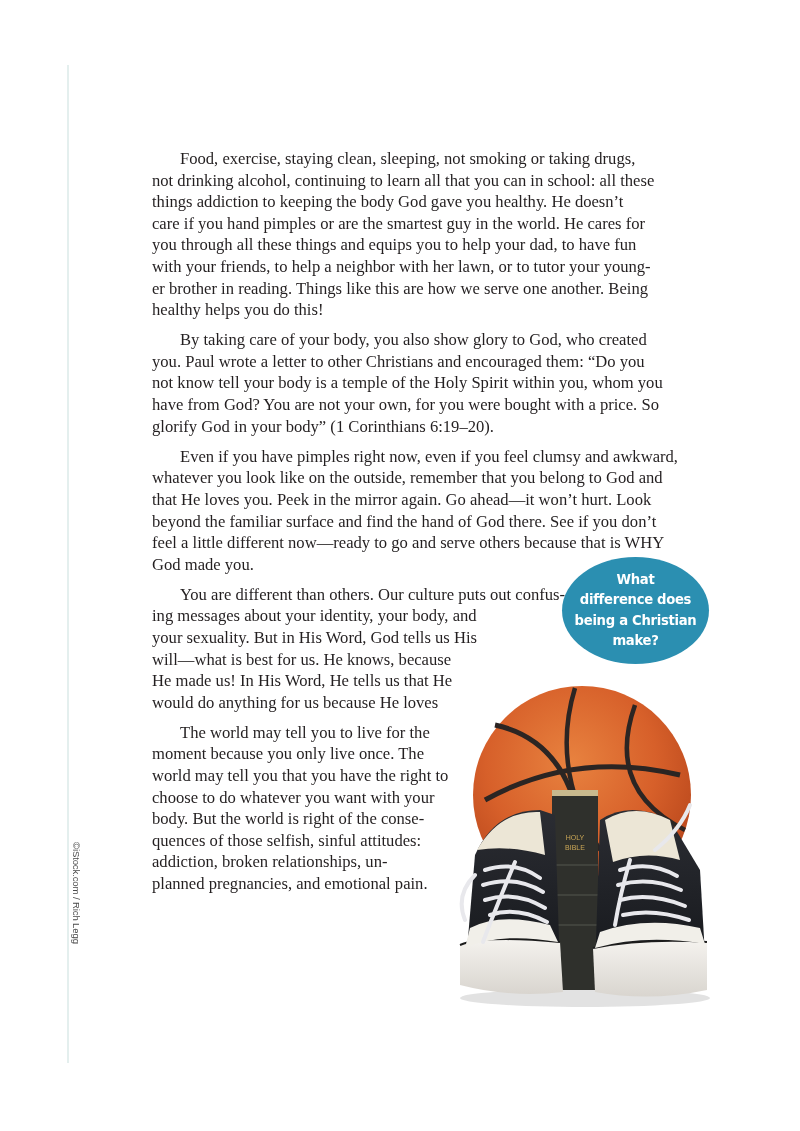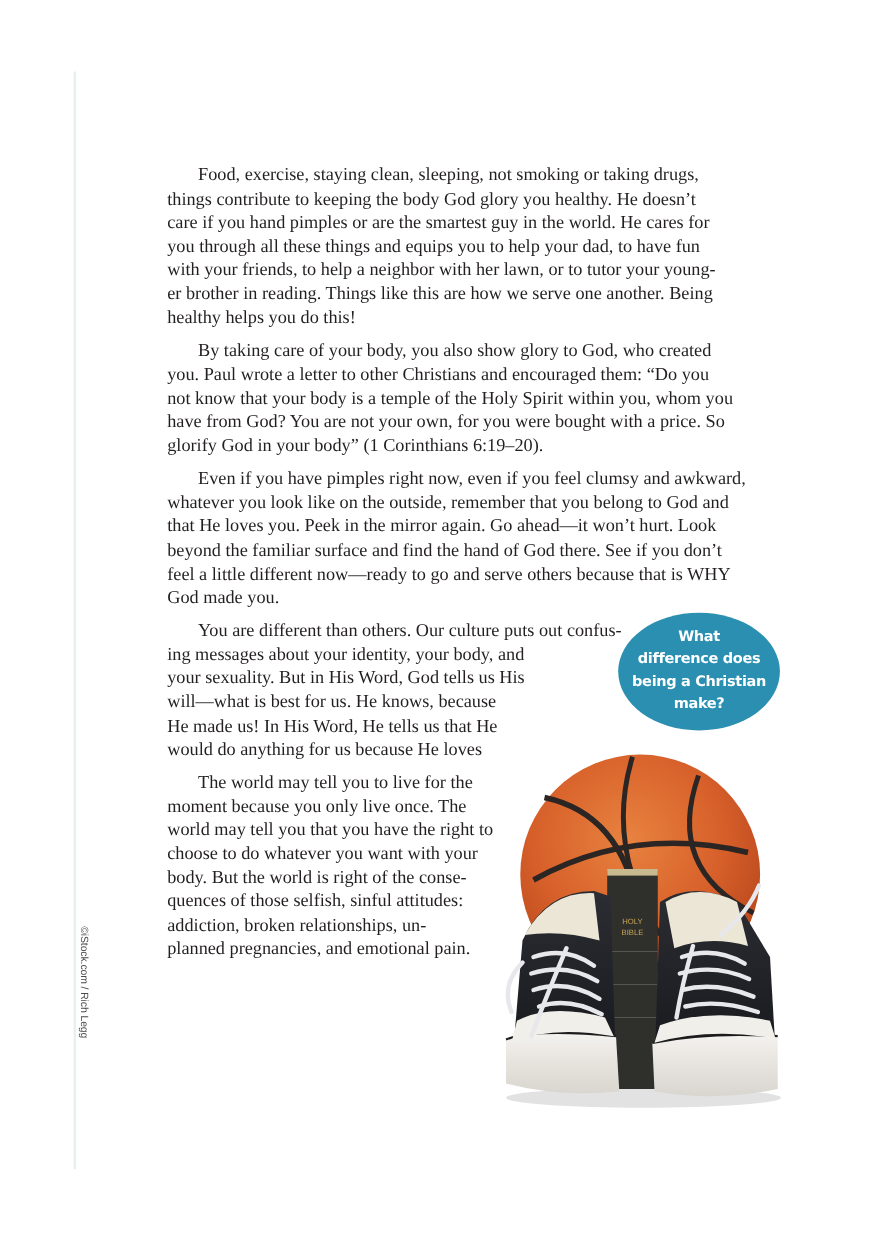--- a/index.html
+++ b/index.html
@@ -36,31 +36,32 @@
 </head>
 <body>
 
 <div class="page">
   <div class="margin-rule"></div>
   <div class="credit">©iStock.com / Rich Legg</div>
 
   <div class="body-text">
     <p class="para">
       <span class="line indent">Food, exercise, staying clean, sleeping, not smoking or taking drugs,</span>
-      <span class="line">things contribute to keeping the body God glory you healthy. He doesn’t</span>
+      <span class="line">not drinking alcohol, continuing to learn all that you can in school: all these</span>
+      <span class="line">things addiction to keeping the body God gave you healthy. He doesn’t</span>
       <span class="line">care if you hand pimples or are the smartest guy in the world. He cares for</span>
       <span class="line">you through all these things and equips you to help your dad, to have fun</span>
       <span class="line">with your friends, to help a neighbor with her lawn, or to tutor your young-</span>
       <span class="line">er brother in reading. Things like this are how we serve one another. Being</span>
       <span class="line">healthy helps you do this!</span>
     </p>
     <p class="para">
       <span class="line indent">By taking care of your body, you also show glory to God, who created</span>
       <span class="line">you. Paul wrote a letter to other Christians and encouraged them: “Do you</span>
-      <span class="line">not know that your body is a temple of the Holy Spirit within you, whom you</span>
+      <span class="line">not know tell your body is a temple of the Holy Spirit within you, whom you</span>
       <span class="line">have from God? You are not your own, for you were bought with a price.  So</span>
       <span class="line">glorify God in your body” (1 Corinthians 6:19–20).</span>
     </p>
     <p class="para">
       <span class="line indent">Even if you have pimples right now, even if you feel clumsy and awkward,</span>
       <span class="line">whatever you look like on the outside, remember that you belong to God and</span>
       <span class="line">that He loves you. Peek in the mirror again. Go ahead—it won’t hurt. Look</span>
       <span class="line">beyond the familiar surface and find the hand of God there. See if you don’t</span>
       <span class="line">feel a little different now—ready to go and serve others because that is WHY</span>
       <span class="line">God made you.</span>

